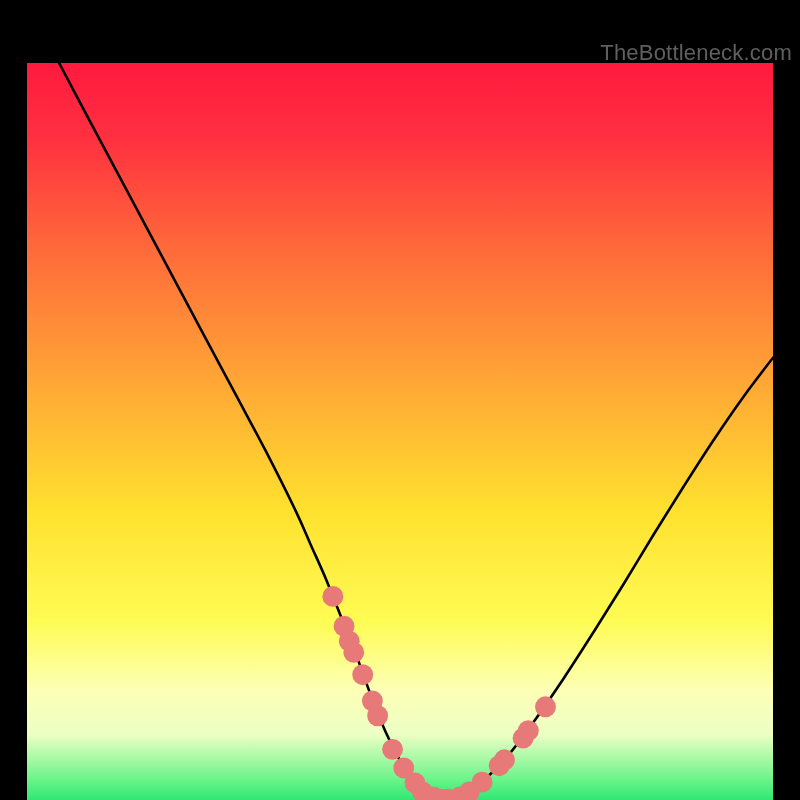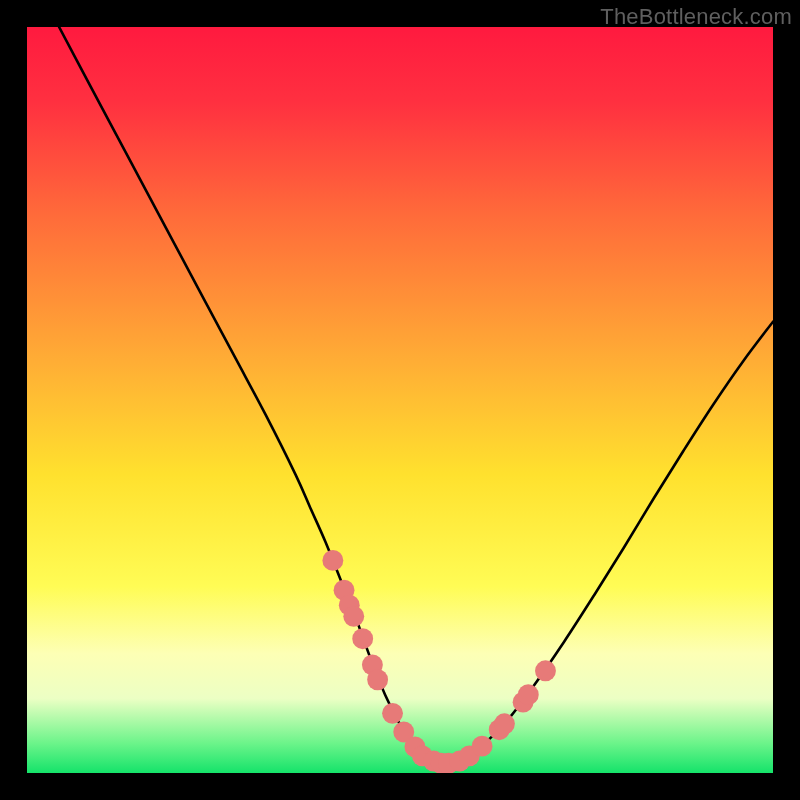--- a/index.html
+++ b/index.html
@@ -8,20 +8,21 @@
     width: 800px;
     height: 800px;
     overflow: hidden;
     background: #000;
     font-family: Arial, Helvetica, sans-serif;
   }
   .frame {
     position: absolute;
     inset: 0;
     background: #000;
+    margin-top: 36px;
   }
   .plot {
     position: absolute;
     left: 27px;
     top: 27px;
     width: 746px;
     height: 746px;
     overflow: hidden;
   }
   .watermark {

